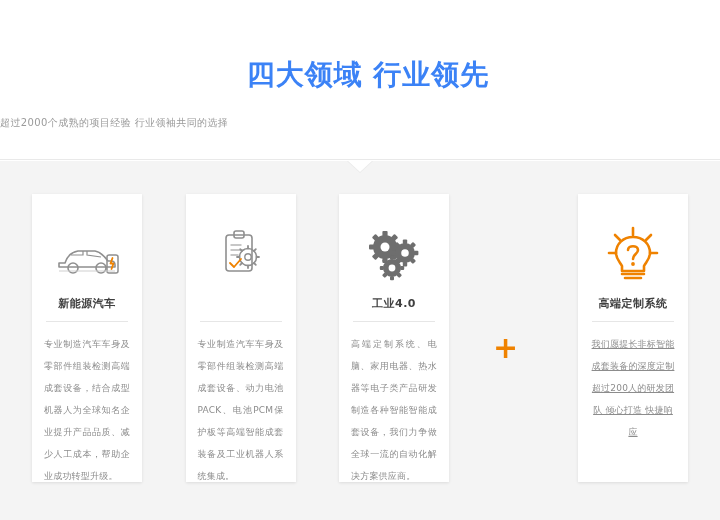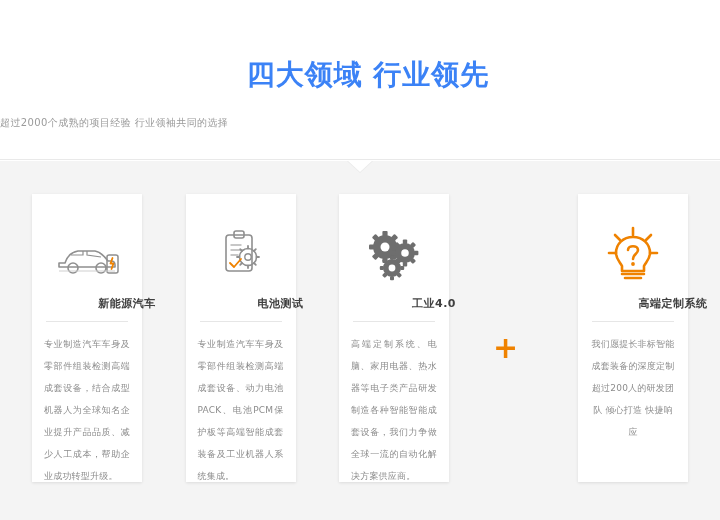--- a/index.html
+++ b/index.html
@@ -113,21 +113,20 @@
   .card-title {
     position: absolute;
     left: 0;
     top: 102px;
     width: 110px;
     text-align: center;
     font-size: 11px;
     color: #3f3f3f;
     font-weight: bold;
     letter-spacing: 0.5px;
-    padding-left: 40px;
   }
   .card-divider {
     position: absolute;
     left: 14px;
     top: 127px;
     width: 82px;
     height: 1px;
     background: #e6e6e6;
   }
   .card-desc {
@@ -138,20 +137,21 @@
     font-size: 9px;
     line-height: 22px;
     color: #8c8c8c;
     text-align: justify;
     text-align-last: left;
     letter-spacing: 0.2px;
   }
   .card-desc.center {
     text-align: center;
     text-align-last: center;
+    text-decoration: underline;
   }
 
   
   .plus {
     width: 26px;
     height: 288px;
     display: flex;
     align-items: center;
     justify-content: center;
     color: #ef8200;
@@ -215,21 +215,20 @@
                 <line x1="8.5" y1="0" x2="11" y2="0"></line>
                 <line x1="-7.8" y1="-7.8" x2="-6" y2="-6"></line>
                 <line x1="6" y1="6" x2="7.8" y2="7.8"></line>
                 <line x1="7.8" y1="-7.8" x2="6" y2="-6"></line>
                 <line x1="-6" y1="6" x2="-7.8" y2="7.8"></line>
               </g>
             </g>
             <path d="M20 36 L24 40 L31 32" fill="none" stroke="#ef8200" stroke-width="1.8" stroke-linecap="round" stroke-linejoin="round"></path>
           </svg>
         </div>
-        <div class="card-title">电池测试</div>
         <div class="card-divider"></div>
         <div class="card-desc">专业制造汽车车身及零部件组装检测高端成套设备、动力电池PACK、电池PCM保护板等高端智能成套装备及工业机器人系统集成。</div>
       </div>
 
       <div class="card">
         <div class="card-icon">
           <svg class="icon-svg" width="66" height="56" viewBox="0 0 66 56" xmlns="http://www.w3.org/2000/svg">
             <g fill="#6e6e6e">
 
               <g transform="translate(24,20)">

